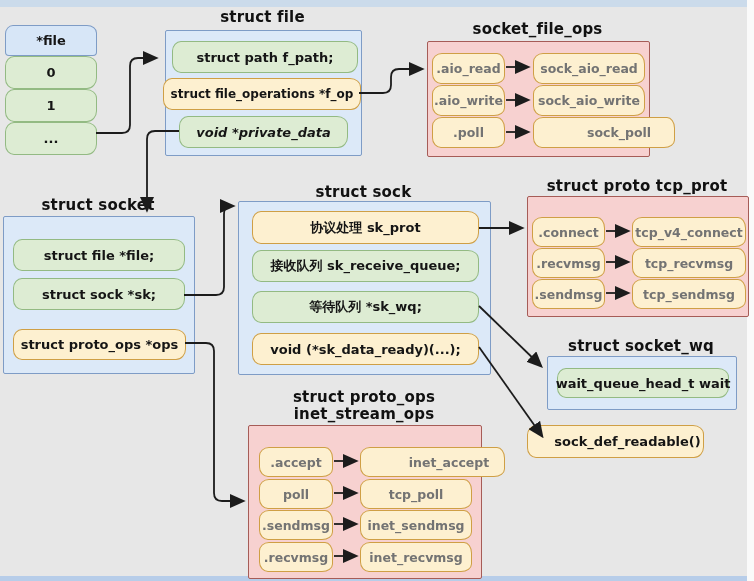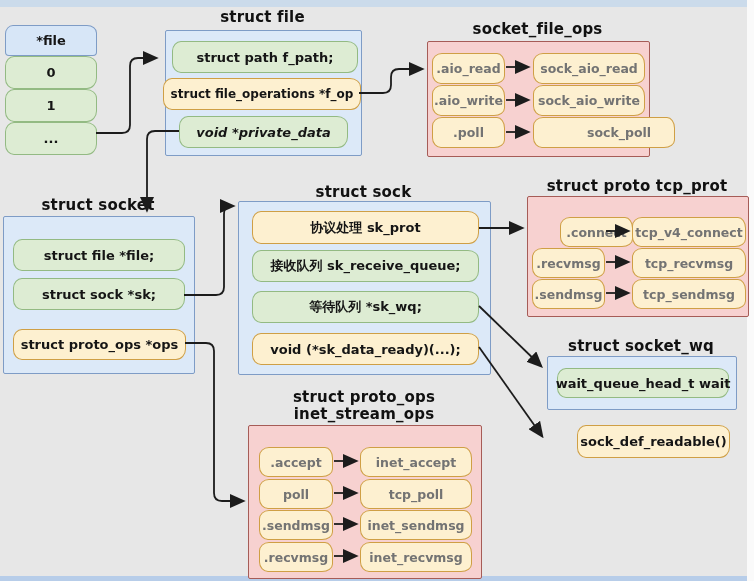--- a/index.html
+++ b/index.html
@@ -68,38 +68,38 @@
 
 <div class="title" style="left:238px;top:183px;width:251px;">struct sock</div>
 <div class="container" style="left:238px;top:201px;width:251px;height:172px;"></div>
 <div class="field orange" style="left:252px;top:211px;width:225px;height:31px;">协议处理 sk_prot</div>
 <div class="field green" style="left:252px;top:250px;width:225px;height:30px;">接收队列 sk_receive_queue;</div>
 <div class="field green" style="left:252px;top:291px;width:225px;height:30px;">等待队列 *sk_wq;</div>
 <div class="field orange" style="left:252px;top:333px;width:225px;height:30px;">void (*sk_data_ready)(...);</div>
 
 <div class="title" style="left:527px;top:177px;width:220px;">struct proto tcp_prot</div>
 <div class="container pink" style="left:527px;top:196px;width:220px;height:119px;"></div>
-<div class="map" style="left:532px;top:217px;width:71px;height:28px;margin-left:28px;">.connect</div>
+<div class="map" style="left:532px;top:217px;width:71px;height:28px;">.connect</div>
 <div class="map" style="left:632px;top:217px;width:112px;height:28px;">tcp_v4_connect</div>
 <div class="map" style="left:532px;top:248px;width:71px;height:28px;">.recvmsg</div>
 <div class="map" style="left:632px;top:248px;width:112px;height:28px;">tcp_recvmsg</div>
 <div class="map" style="left:532px;top:279px;width:71px;height:28px;">.sendmsg</div>
 <div class="map" style="left:632px;top:279px;width:112px;height:28px;">tcp_sendmsg</div>
 
 <div class="title" style="left:547px;top:337px;width:188px;">struct socket_wq</div>
 <div class="container" style="left:547px;top:356px;width:188px;height:52px;"></div>
 <div class="field green" style="left:557px;top:368px;width:170px;height:28px;">wait_queue_head_t wait</div>
 
-<div class="field orange" style="left:577px;top:425px;width:151px;height:31px;">sock_def_readable()</div>
+<div class="field orange" style="left:527px;top:425px;width:151px;height:31px;padding-left:24px;">sock_def_readable()</div>
 
 <div class="title" style="left:248px;top:388px;width:232px;">struct proto_ops</div>
 <div class="title" style="left:248px;top:405px;width:232px;">inet_stream_ops</div>
 <div class="container pink" style="left:248px;top:425px;width:232px;height:152px;"></div>
 <div class="map" style="left:259px;top:447px;width:72px;height:28px;">.accept</div>
-<div class="map" style="left:360px;top:447px;width:110px;height:28px;">inet_accept</div>
+<div class="map" style="left:360px;top:447px;width:110px;height:28px;padding-left:33px;">inet_accept</div>
 <div class="map" style="left:259px;top:479px;width:72px;height:28px;">poll</div>
 <div class="map" style="left:360px;top:479px;width:110px;height:28px;">tcp_poll</div>
 <div class="map" style="left:259px;top:510px;width:72px;height:28px;">.sendmsg</div>
 <div class="map" style="left:360px;top:510px;width:110px;height:28px;">inet_sendmsg</div>
 <div class="map" style="left:259px;top:542px;width:72px;height:28px;">.recvmsg</div>
 <div class="map" style="left:360px;top:542px;width:110px;height:28px;">inet_recvmsg</div>
 
 <svg id="arrows" width="754" height="581" viewBox="0 0 754 581">
   <defs>
     <marker id="ah" markerWidth="9" markerHeight="8" refX="7.5" refY="4" orient="auto">

